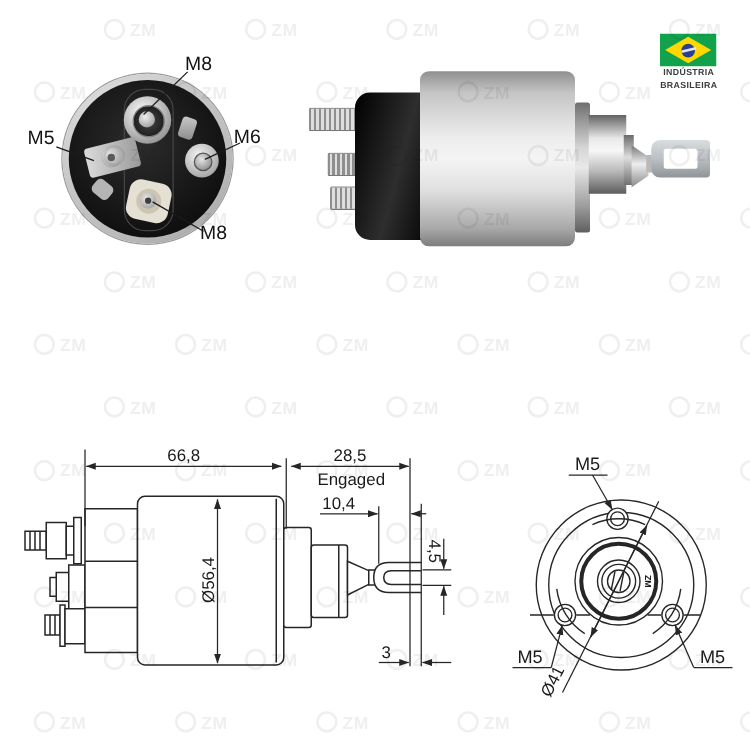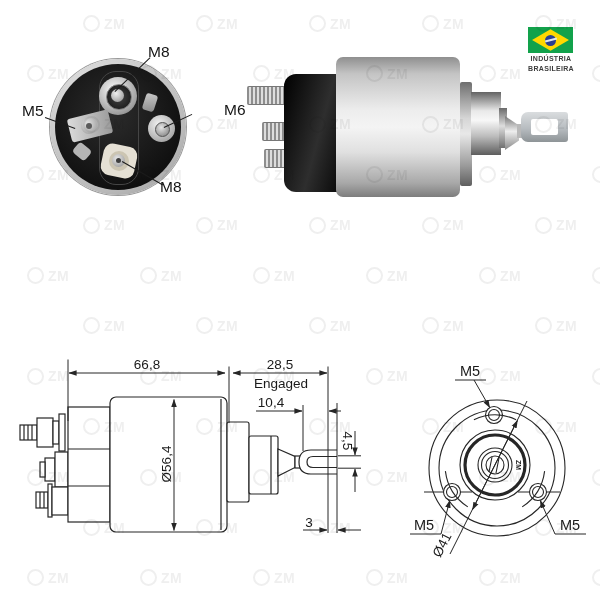--- a/index.html
+++ b/index.html
@@ -73,21 +73,21 @@
     <div class="abs circ" style="left:59px;top:92px;width:20px;height:20px;background:#ccc5b2;"></div>
     <div class="abs circ" style="left:62px;top:95px;width:13px;height:13px;background:radial-gradient(circle at 40% 35%,#e8e8e8,#8f8f8f);"></div>
     <div class="abs circ" style="left:66px;top:99px;width:5px;height:5px;background:#3e3e3e;"></div>
   </div>
 
   <div class="leader" style="left:115px;top:91px;width:49px;transform:rotate(-44deg);"></div>
   <div class="leader" style="left:164px;top:127px;width:31px;transform:rotate(-25deg);"></div>
   <div class="leader" style="left:45px;top:117px;width:32px;transform:rotate(20deg);"></div>
   <div class="leader" style="left:122px;top:161px;width:47px;transform:rotate(30deg);"></div>
   <div class="plabel" style="left:148px;top:43px;">M8</div>
-  <div class="plabel" style="left:187px;top:101px;margin-left:37px;">M6</div>
+  <div class="plabel" style="left:187px;top:101px;">M6</div>
   <div class="plabel" style="left:22px;top:102px;">M5</div>
   <div class="plabel" style="left:160px;top:178px;">M8</div>
 
   <div>
     <div class="abs thread" style="left:247px;top:86px;width:48px;height:17px;"></div>
     <div class="abs thread" style="left:262px;top:122px;width:36px;height:17px;"></div>
     <div class="abs" style="left:294px;top:116px;width:24px;height:29px;background:linear-gradient(#dedede,#888);border-radius:3px;"></div>
     <div class="abs thread" style="left:264px;top:149px;width:32px;height:17px;"></div>
     <div class="abs" style="left:293px;top:146px;width:12px;height:23px;background:#cfcfcf;border-radius:2px;"></div>
     <div class="abs" style="left:284px;top:74px;width:54px;height:118px;border-radius:12px 0 0 12px;

